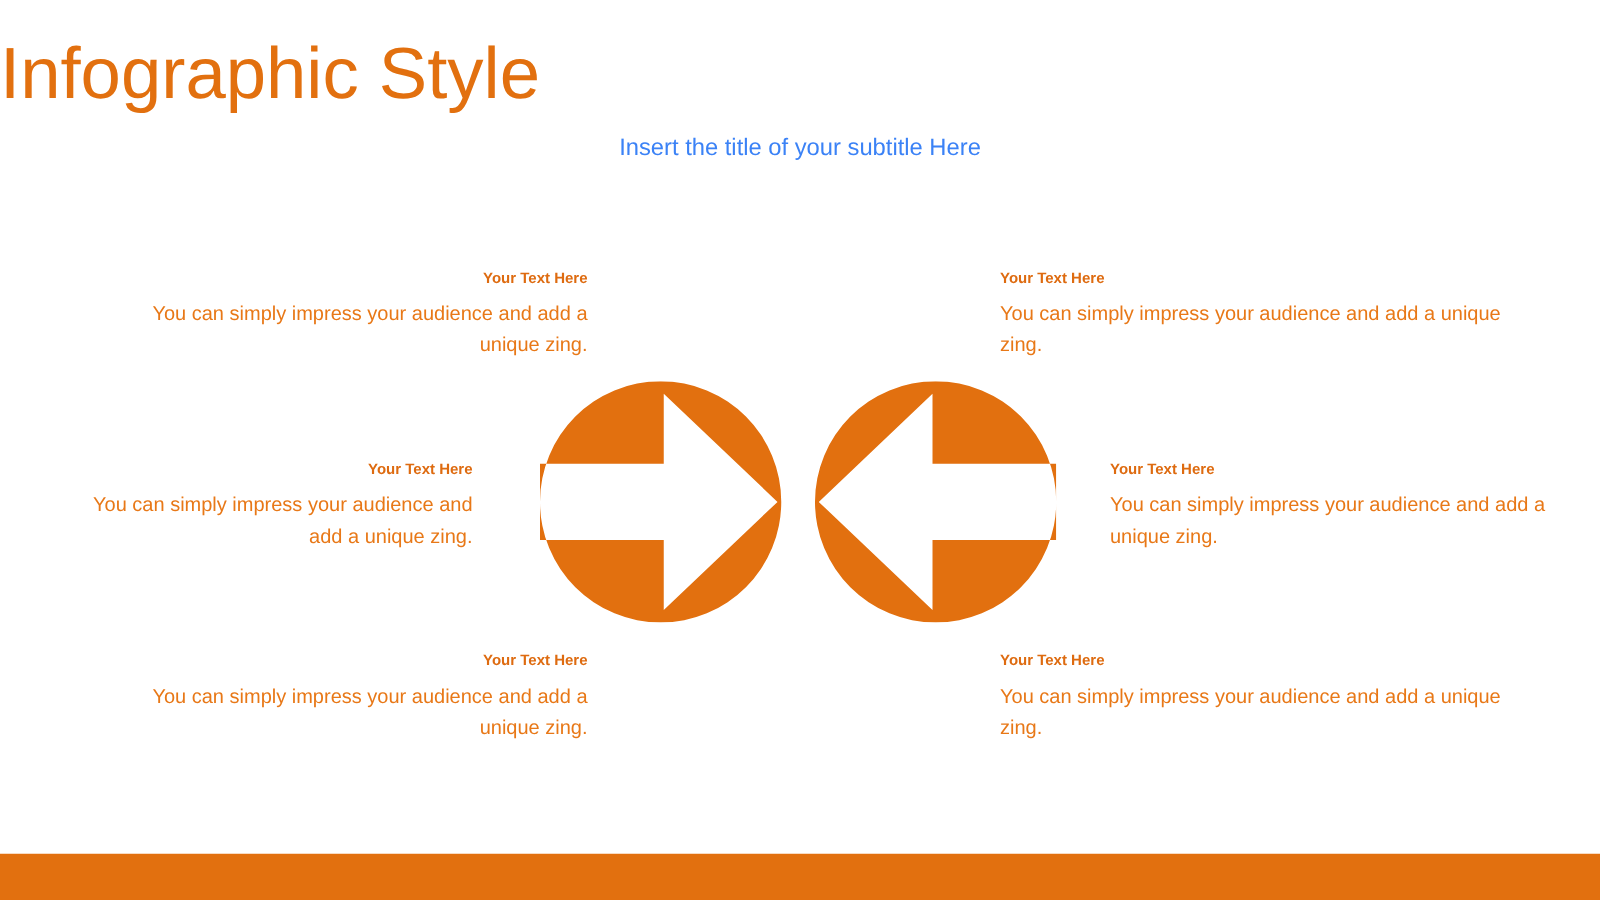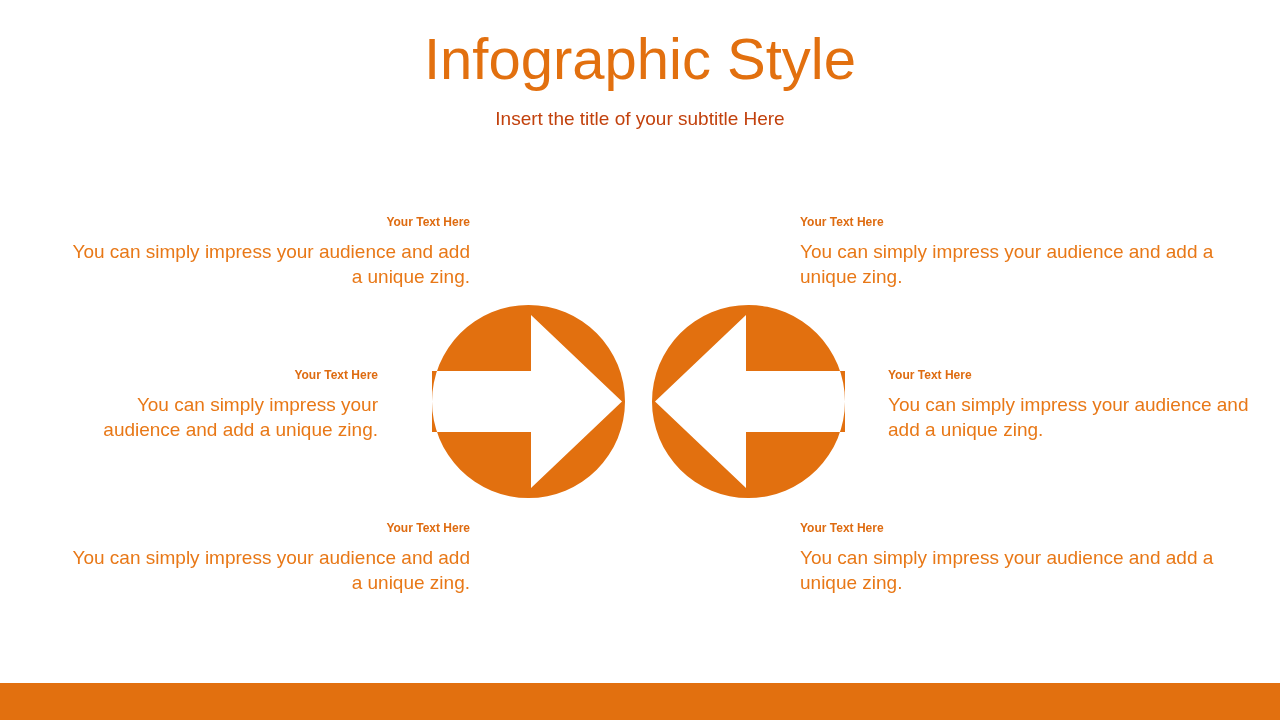--- a/index.html
+++ b/index.html
@@ -20,55 +20,54 @@
     width: 1280px;
     height: 720px;
   }
 
   
   .title {
     position: absolute;
     left: 0;
     top: 22px;
     width: 1280px;
-    text-align: center;
     font-size: 58px;
     line-height: 74px;
     color: #E2700F;
     font-weight: 400;
     letter-spacing: 0px;
     white-space: nowrap;
   }
   .subtitle {
     position: absolute;
     left: 0;
     top: 106px;
     width: 1280px;
     text-align: center;
     font-size: 19px;
     line-height: 26px;
-    color: #c2410c;
+    color: #3b82f6;
     font-weight: 400;
     white-space: nowrap;
   }
 
   
   .block {
     position: absolute;
     color: #E2700F;
   }
   .block .heading {
     font-size: 12px;
     line-height: 22px;
     font-weight: bold;
     color: #DE6B10;
     margin-bottom: 6px;
   }
   .block .body {
-    font-size: 19px;
+    font-size: 16px;
     line-height: 25px;
     font-weight: 400;
     color: #E87817;
   }
   .align-right { text-align: right; }
   .align-left  { text-align: left; }
 
   
   .blk-tl { left: 70px;  top: 211px; width: 400px; }
   .blk-ml { left: 68px;  top: 364px; width: 310px; }

